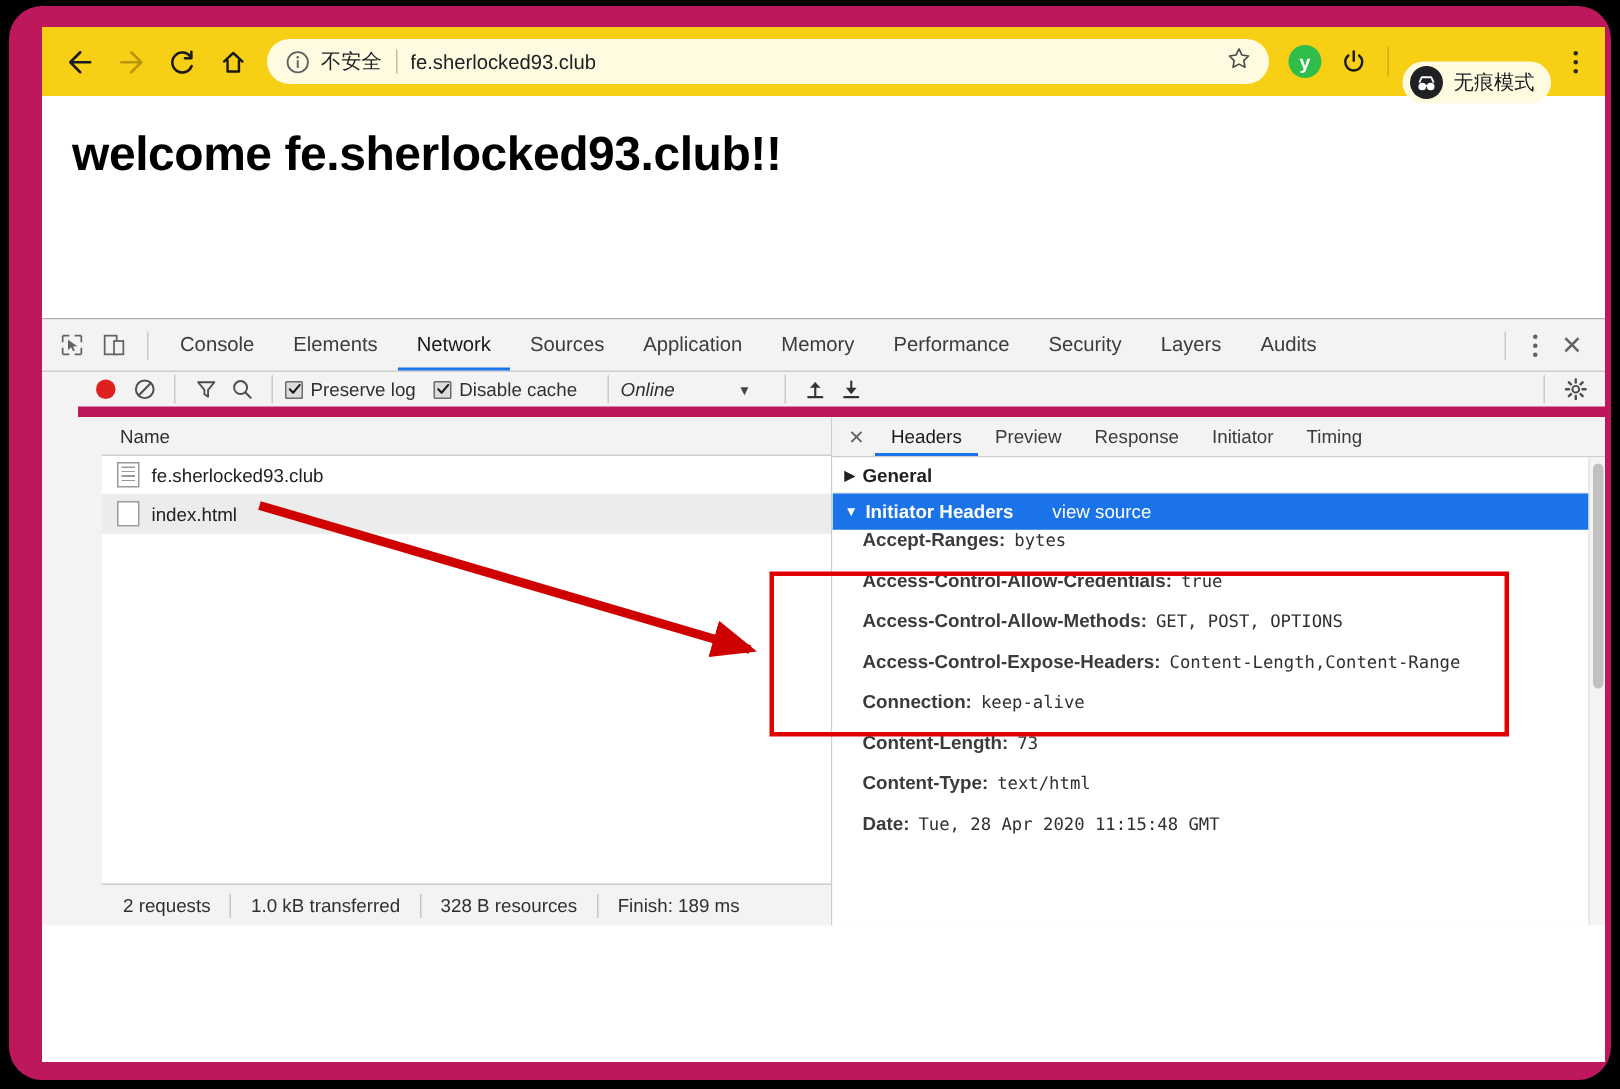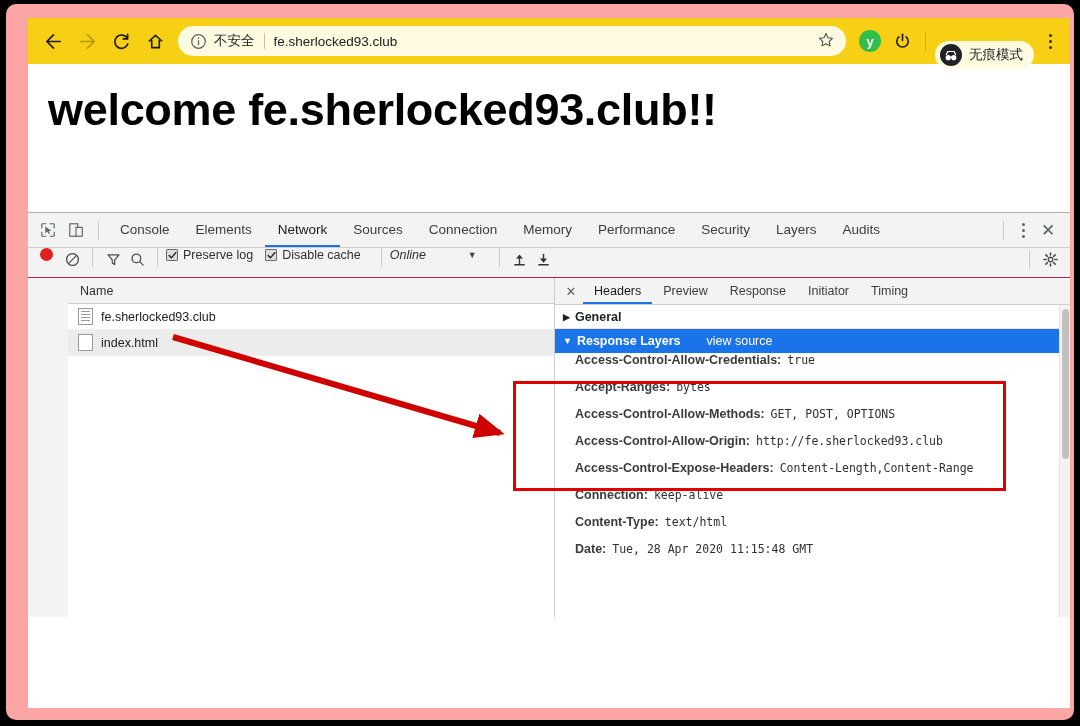--- a/index.html
+++ b/index.html
@@ -9,22 +9,22 @@
     font-family: "Liberation Sans", sans-serif;
     overflow: hidden;
   }
   #root { position: relative; width: 1080px; height: 726px; background: #000; }
 
   
   .window-shell {
     position: absolute;
     left: 6px; top: 4px;
     width: 1068px; height: 716px;
-    background: #fca5a5;
-    border-radius: 10px;
+    background: #be185d;
+    border-radius: 22px;
   }
   .window-inner {
     position: absolute;
     left: 22px; top: 14px;
     width: 1042px; height: 690px;
     background: #fff;
     overflow: hidden;
   }
 
   
@@ -105,21 +105,21 @@
   .kebab { width: 24px; display:flex; flex-direction:column; align-items:center; gap:3px; }
   .kebab i { width:3px; height:3px; background:#2b2b2b; border-radius:50%; display:block; }
 
   
   .viewport {
     height: 148px;
     background: #fff;
     padding: 20px 20px 0 20px;
   }
   .page-h1 {
-    font-size: 45px;
+    font-size: 32px;
     font-weight: bold;
     color: #000;
     letter-spacing: -0.3px;
   }
 
   
   .devtools {
     border-top: 1px solid #b0b0b0;
     background: #f3f3f3;
     height: 405px;
@@ -152,26 +152,27 @@
   }
   .dt-tabbar-right { margin-left: auto; display: flex; align-items: center; padding-right: 8px; }
   .dt-kebab { width: 22px; display:flex; flex-direction:column; align-items:center; gap:3px; }
   .dt-kebab i { width:3px; height:3px; background:#5f6368; border-radius:50%; display:block; }
   .dt-close { width: 28px; text-align:center; font-size: 17px; color:#5f6368; line-height:1; }
 
   
   .net-toolbar {
     height: 30px;
     display: flex;
-    align-items: flex-start;
+    align-items: center;
     padding: 0 8px;
     background: #f3f3f3;
-    border-bottom: 1px solid #be185d;
+    border-bottom: 7px solid #be185d;
     font-size: 12.5px;
     color: #303030;
+    margin-left: 24px;
   }
   .rec-dot { width: 13px; height: 13px; border-radius: 50%; background: #e02020; margin: 0 7px 0 4px; }
   .ico-btn { width: 24px; height: 22px; display:flex; align-items:center; justify-content:center; }
   .chk-wrap { display:flex; align-items:center; gap:5px; margin-right: 12px; white-space: nowrap; }
   .chk {
     width: 12px; height: 12px;
     border: 1px solid #6b6b6b;
     background: #dcdcdc;
     display: flex; align-items: center; justify-content: center;
     border-radius: 1px;
@@ -387,21 +388,21 @@
                 <rect x="2" y="2" width="9" height="14" stroke="#5f6368" stroke-width="1.3" fill="none"></rect>
                 <rect x="9" y="6" width="7" height="10" stroke="#5f6368" stroke-width="1.3" fill="#f3f3f3"></rect>
               </svg>
           </div>
           <span class="vbar"></span>
 
           <div class="dt-tab">Console</div>
           <div class="dt-tab">Elements</div>
           <div class="dt-tab active">Network</div>
           <div class="dt-tab">Sources</div>
-          <div class="dt-tab">Connection</div>
+          <div class="dt-tab">Application</div>
           <div class="dt-tab">Memory</div>
           <div class="dt-tab">Performance</div>
           <div class="dt-tab">Security</div>
           <div class="dt-tab">Layers</div>
           <div class="dt-tab">Audits</div>
 
           <div class="dt-tabbar-right">
             <span class="vbar"></span>
             <div class="dt-kebab">
                 <i></i>
@@ -492,66 +493,75 @@
             <div class="req-list">
               <div class="req-row">
                 <span class="req-icon doc"></span>
                 <span>fe.sherlocked93.club</span>
               </div>
               <div class="req-row alt">
                 <span class="req-icon"></span>
                 <span>index.html</span>
               </div>
             </div>
+            <div class="net-status">
+              <span>2 requests</span>
+              <span class="sdiv"></span>
+              <span>1.0 kB transferred</span>
+              <span class="sdiv"></span>
+              <span>328 B resources</span>
+              <span class="sdiv"></span>
+              <span>Finish: 189 ms</span>
+            </div>
           </div>
 
           <div class="net-right">
             <div class="hdr-tabbar">
               <div class="hdr-x">✕</div>
               <div class="hdr-tab active">Headers</div>
               <div class="hdr-tab">Preview</div>
               <div class="hdr-tab">Response</div>
               <div class="hdr-tab">Initiator</div>
               <div class="hdr-tab">Timing</div>
             </div>
 
             <div class="hdr-body">
               <div class="section-row">
                 <span class="tri">▶</span>
                 <span>General</span>
               </div>
               <div class="section-row sel">
                 <span class="tri">▼</span>
-                <span>Response Layers</span>
+                <span>Initiator Headers</span>
                 <span class="view-source">view source</span>
               </div>
 
+              <div class="hdr-line">
+                <span class="hdr-name">Accept-Ranges:</span>
+                <span class="hdr-val">bytes</span>
+              </div>
               <div class="hdr-line">
                 <span class="hdr-name">Access-Control-Allow-Credentials:</span>
                 <span class="hdr-val">true</span>
               </div>
               <div class="hdr-line">
-                <span class="hdr-name">Accept-Ranges:</span>
-                <span class="hdr-val">bytes</span>
-              </div>
-              <div class="hdr-line">
                 <span class="hdr-name">Access-Control-Allow-Methods:</span>
                 <span class="hdr-val">GET, POST, OPTIONS</span>
               </div>
               <div class="hdr-line">
-                <span class="hdr-name">Access-Control-Allow-Origin:</span>
-                <span class="hdr-val">http://fe.sherlocked93.club</span>
-              </div>
-              <div class="hdr-line">
                 <span class="hdr-name">Access-Control-Expose-Headers:</span>
                 <span class="hdr-val">Content-Length,Content-Range</span>
               </div>
               <div class="hdr-line">
                 <span class="hdr-name">Connection:</span>
                 <span class="hdr-val">keep-alive</span>
+              </div>
+              <div class="hdr-line">
+                <span class="hdr-name">Content-Length:</span>
+                <span class="hdr-val">73</span>
               </div>
               <div class="hdr-line">
                 <span class="hdr-name">Content-Type:</span>
                 <span class="hdr-val">text/html</span>
               </div>
               <div class="hdr-line">
                 <span class="hdr-name">Date:</span>
                 <span class="hdr-val">Tue, 28 Apr 2020 11:15:48 GMT</span>
               </div>
 

